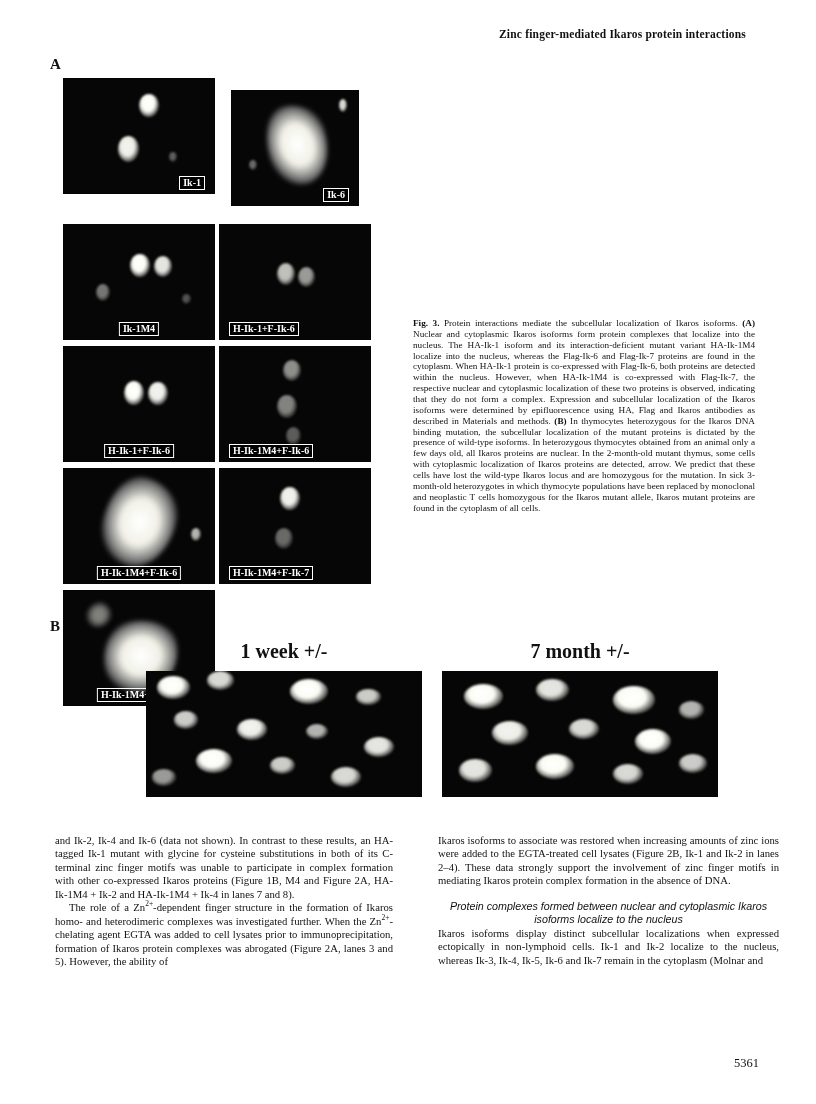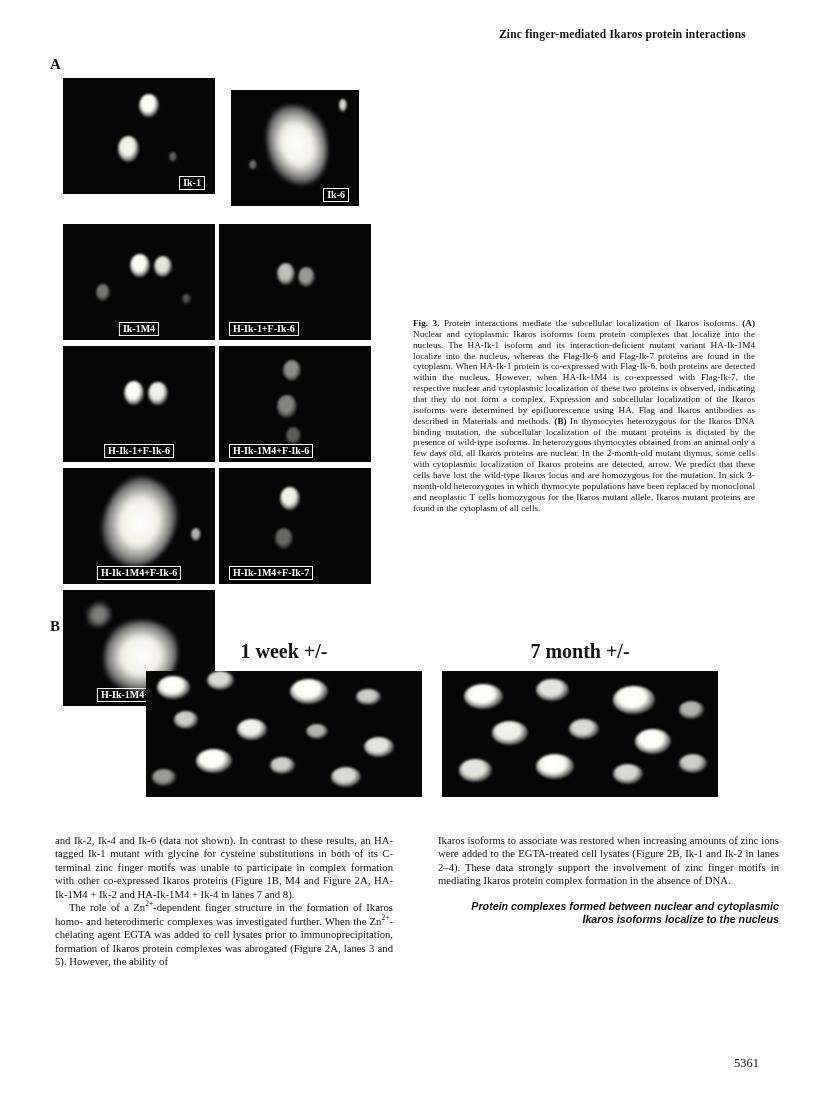--- a/index.html
+++ b/index.html
@@ -36,22 +36,22 @@
   .b-col{flex:1;min-width:0;}
   .b-header{text-align:center;font-weight:bold;font-size:20px;margin:0 0 8px 0;white-space:nowrap;}
   .arrow-annotation{position:absolute;left:38%;top:45%;width:0;height:0;
         border-top:4px solid transparent;border-bottom:4px solid transparent;border-left:11px solid #fff;}
 
   .body-col{position:absolute;top:834px;font-size:10.7px;line-height:13.45px;text-align:justify;}
   .col-left{left:55px;width:338px;}
   .col-right{left:438px;width:341px;}
   .body-col p{margin:0;}
   .indent{text-indent:14px;}
-  .subheading{font-family:"Liberation Sans",sans-serif;font-weight:bold;font-style:italic;
-              font-size:10.7px;line-height:13px;margin:12px 0 1px 0;text-align:right;}
+  .subheading{font-family:"Liberation Sans",sans-serif;font-weight:normal;font-style:italic;
+              font-size:10.7px;line-height:13px;margin:12px 0 1px 0;text-align:center;}
   sup{font-size:7.5px;line-height:0;vertical-align:super;}
 
   .page-number{position:absolute;right:57px;top:1056px;font-size:12.5px;}
 </style>
 </head>
 <body>
 
 <div class="page">
 
   <div class="running-head">Zinc finger-mediated Ikaros protein interactions</div>
@@ -154,17 +154,18 @@
   </div>
 
   <div class="body-col col-left">
     <p>and Ik-2, Ik-4 and Ik-6 (data not shown). In contrast to these results, an HA-tagged Ik-1 mutant with glycine for cysteine substitutions in both of its C-terminal zinc finger motifs was unable to participate in complex formation with other co-expressed Ikaros proteins (Figure 1B, M4 and Figure 2A, HA-Ik-1M4 + Ik-2 and HA-Ik-1M4 + Ik-4 in lanes 7 and 8).</p>
     <p class="indent"><span>The role of a Zn</span><sup>2+</sup><span>-dependent finger structure in the formation of Ikaros homo- and heterodimeric complexes was investigated further. When the Zn</span><sup>2+</sup><span>-chelating agent EGTA was added to cell lysates prior to immunoprecipitation, formation of Ikaros protein complexes was abrogated (Figure 2A, lanes 3 and 5). However, the ability of</span></p>
   </div>
 
   <div class="body-col col-right">
     <p>Ikaros isoforms to associate was restored when increasing amounts of zinc ions were added to the EGTA-treated cell lysates (Figure 2B, Ik-1 and Ik-2 in lanes 2–4). These data strongly support the involvement of zinc finger motifs in mediating Ikaros protein complex formation in the absence of DNA.</p>
     <h3 class="subheading">Protein complexes formed between nuclear and cytoplasmic Ikaros isoforms localize to the nucleus</h3>
+    <p>Ikaros isoforms display distinct subcellular localizations when expressed ectopically in non-lymphoid cells. Ik-1 and Ik-2 localize to the nucleus, whereas Ik-3, Ik-4, Ik-5, Ik-6 and Ik-7 remain in the cytoplasm (Molnar and</p>
   </div>
 
   <div class="page-number">5361</div>
 
 </div>
 
 </body></html>

